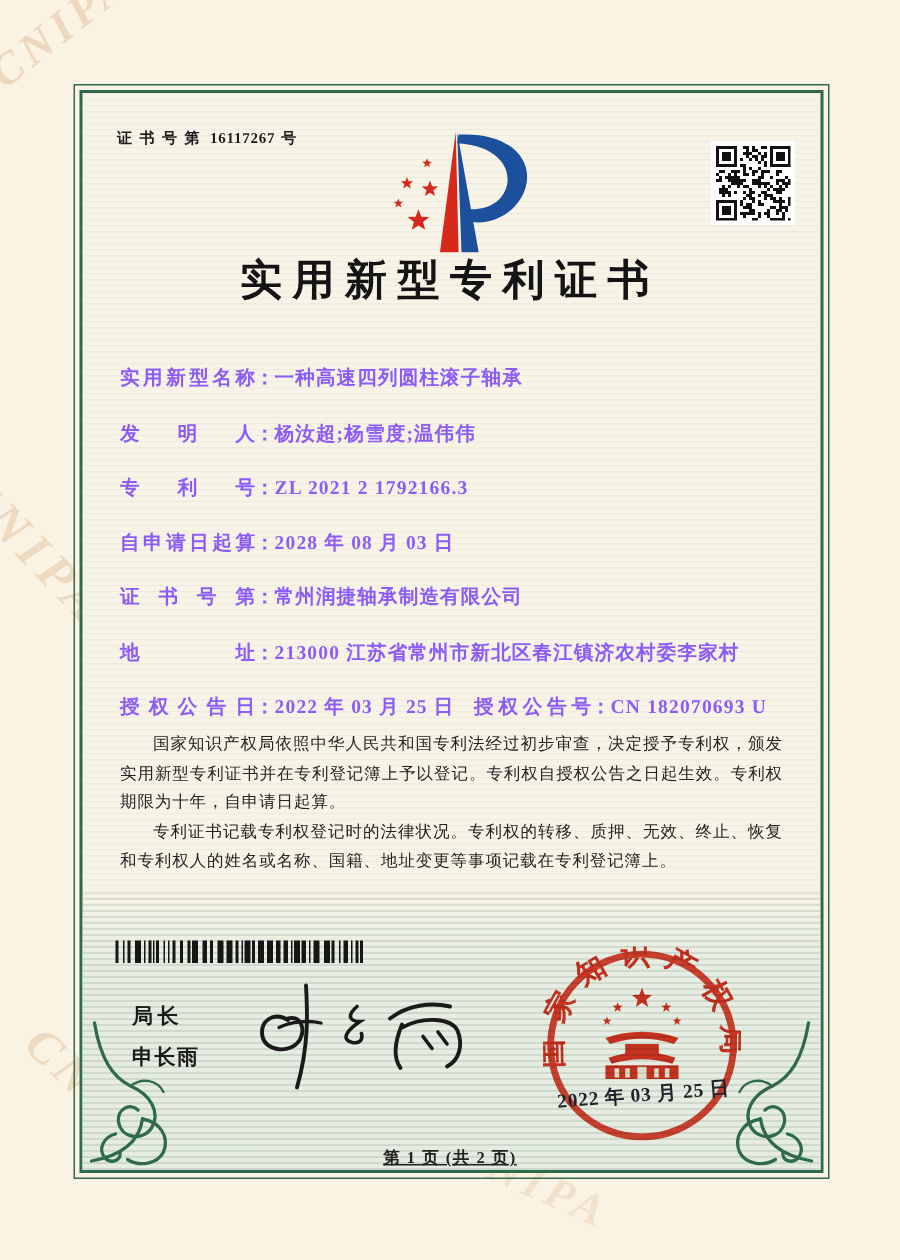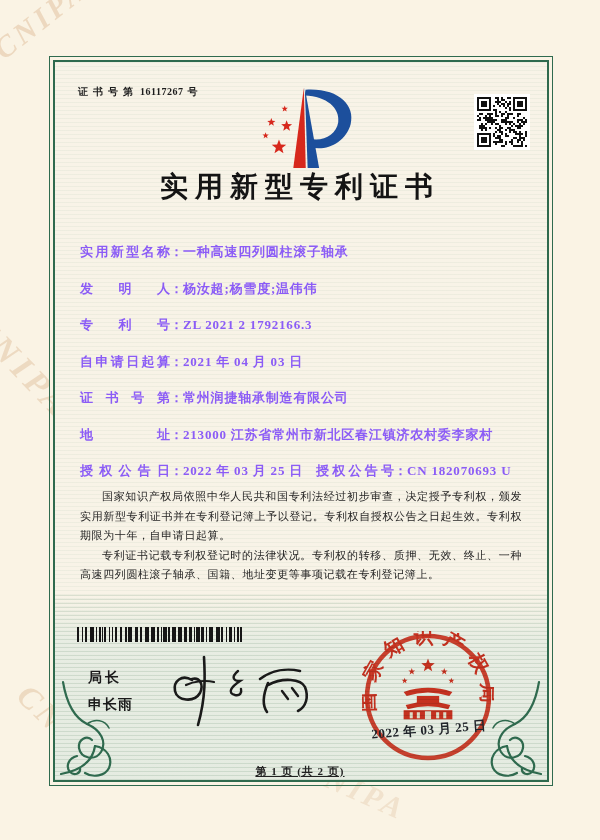--- a/index.html
+++ b/index.html
@@ -336,39 +336,39 @@
     <div class="frow">
       <span class="flabel">实用新型名称</span><span class="fcolon">：</span><span class="fvalue">一种高速四列圆柱滚子轴承</span>
     </div>
     <div class="frow">
       <span class="flabel">发明人</span><span class="fcolon">：</span><span class="fvalue">杨汝超;杨雪度;温伟伟</span>
     </div>
     <div class="frow">
       <span class="flabel">专利号</span><span class="fcolon">：</span><span class="fvalue">ZL 2021 2 1792166.3</span>
     </div>
     <div class="frow">
-      <span class="flabel">自申请日起算</span><span class="fcolon">：</span><span class="fvalue">2021 年 04 月 03 日</span>
+      <span class="flabel">自申请日起算</span><span class="fcolon">：</span><span class="fvalue">2028 年 08 月 03 日</span>
     </div>
     <div class="frow">
       <span class="flabel">证书号第</span><span class="fcolon">：</span><span class="fvalue">常州润捷轴承制造有限公司</span>
     </div>
     <div class="frow">
       <span class="flabel">地址</span><span class="fcolon">：</span><span class="fvalue">213000 江苏省常州市新北区春江镇济农村委李家村</span>
     </div>
     <div class="frow">
       <span class="flabel">授权公告日</span><span class="fcolon">：</span><span class="fvalue">2022 年 03 月 25 日</span>
       <span class="fpair2">
         <span class="flabel">授权公告号</span><span class="fcolon">：</span><span class="fvalue">CN 182070693 U</span>
       </span>
     </div>
   </div>
 
   <div id="legal">
     <p>国家知识产权局依照中华人民共和国专利法经过初步审查，决定授予专利权，颁发实用新型专利证书并在专利登记簿上予以登记。专利权自授权公告之日起生效。专利权期限为十年，自申请日起算。</p>
-    <p>专利证书记载专利权登记时的法律状况。专利权的转移、质押、无效、终止、一种高速四列圆柱滚子轴承、国籍、地址变更等事项记载在专利登记簿上。</p>
+    <p>专利证书记载专利权登记时的法律状况。专利权的转移、质押、无效、终止、恢复和专利权人的姓名或名称、国籍、地址变更等事项记载在专利登记簿上。</p>
   </div>
 
   <div id="barcode"><i style="width:2px;margin-right:3px"></i><i style="width:1px;margin-right:2px"></i><i style="width:2px;margin-right:3px"></i><i style="width:4px;margin-right:2px"></i><i style="width:1px;margin-right:2px"></i><i style="width:2px;margin-right:1px"></i><i style="width:1px;margin-right:1px"></i><i style="width:2px;margin-right:3px"></i><i style="width:1px;margin-right:2px"></i><i style="width:1px;margin-right:2px"></i><i style="width:2px;margin-right:3px"></i><i style="width:2px;margin-right:3px"></i><i style="width:2px;margin-right:1px"></i><i style="width:4px;margin-right:3px"></i><i style="width:3px;margin-right:2px"></i><i style="width:2px;margin-right:3px"></i><i style="width:4px;margin-right:2px"></i><i style="width:4px;margin-right:2px"></i><i style="width:2px;margin-right:2px"></i><i style="width:1px;margin-right:1px"></i><i style="width:4px;margin-right:1px"></i><i style="width:2px;margin-right:2px"></i><i style="width:4px;margin-right:2px"></i><i style="width:4px;margin-right:2px"></i><i style="width:3px;margin-right:2px"></i><i style="width:3px;margin-right:2px"></i><i style="width:1px;margin-right:1px"></i><i style="width:4px;margin-right:1px"></i><i style="width:3px;margin-right:2px"></i><i style="width:1px;margin-right:2px"></i><i style="width:4px;margin-right:3px"></i><i style="width:4px;margin-right:1px"></i><i style="width:2px;margin-right:3px"></i><i style="width:1px;margin-right:2px"></i><i style="width:3px;margin-right:2px"></i><i style="width:1px;margin-right:2px"></i><i style="width:2px;margin-right:1px"></i><i style="width:2px;margin-right:2px"></i></div>
 
   <div id="director-role">局长</div>
   <div id="director-name">申长雨</div>
 
   <div id="signature">
     <svg width="170" height="90" viewBox="0 0 170 90" fill="none" stroke="#1a1a1a" stroke-width="2.6" stroke-linecap="round">
       <path d="M48,16 C49,34 50,56 42,84"></path>

